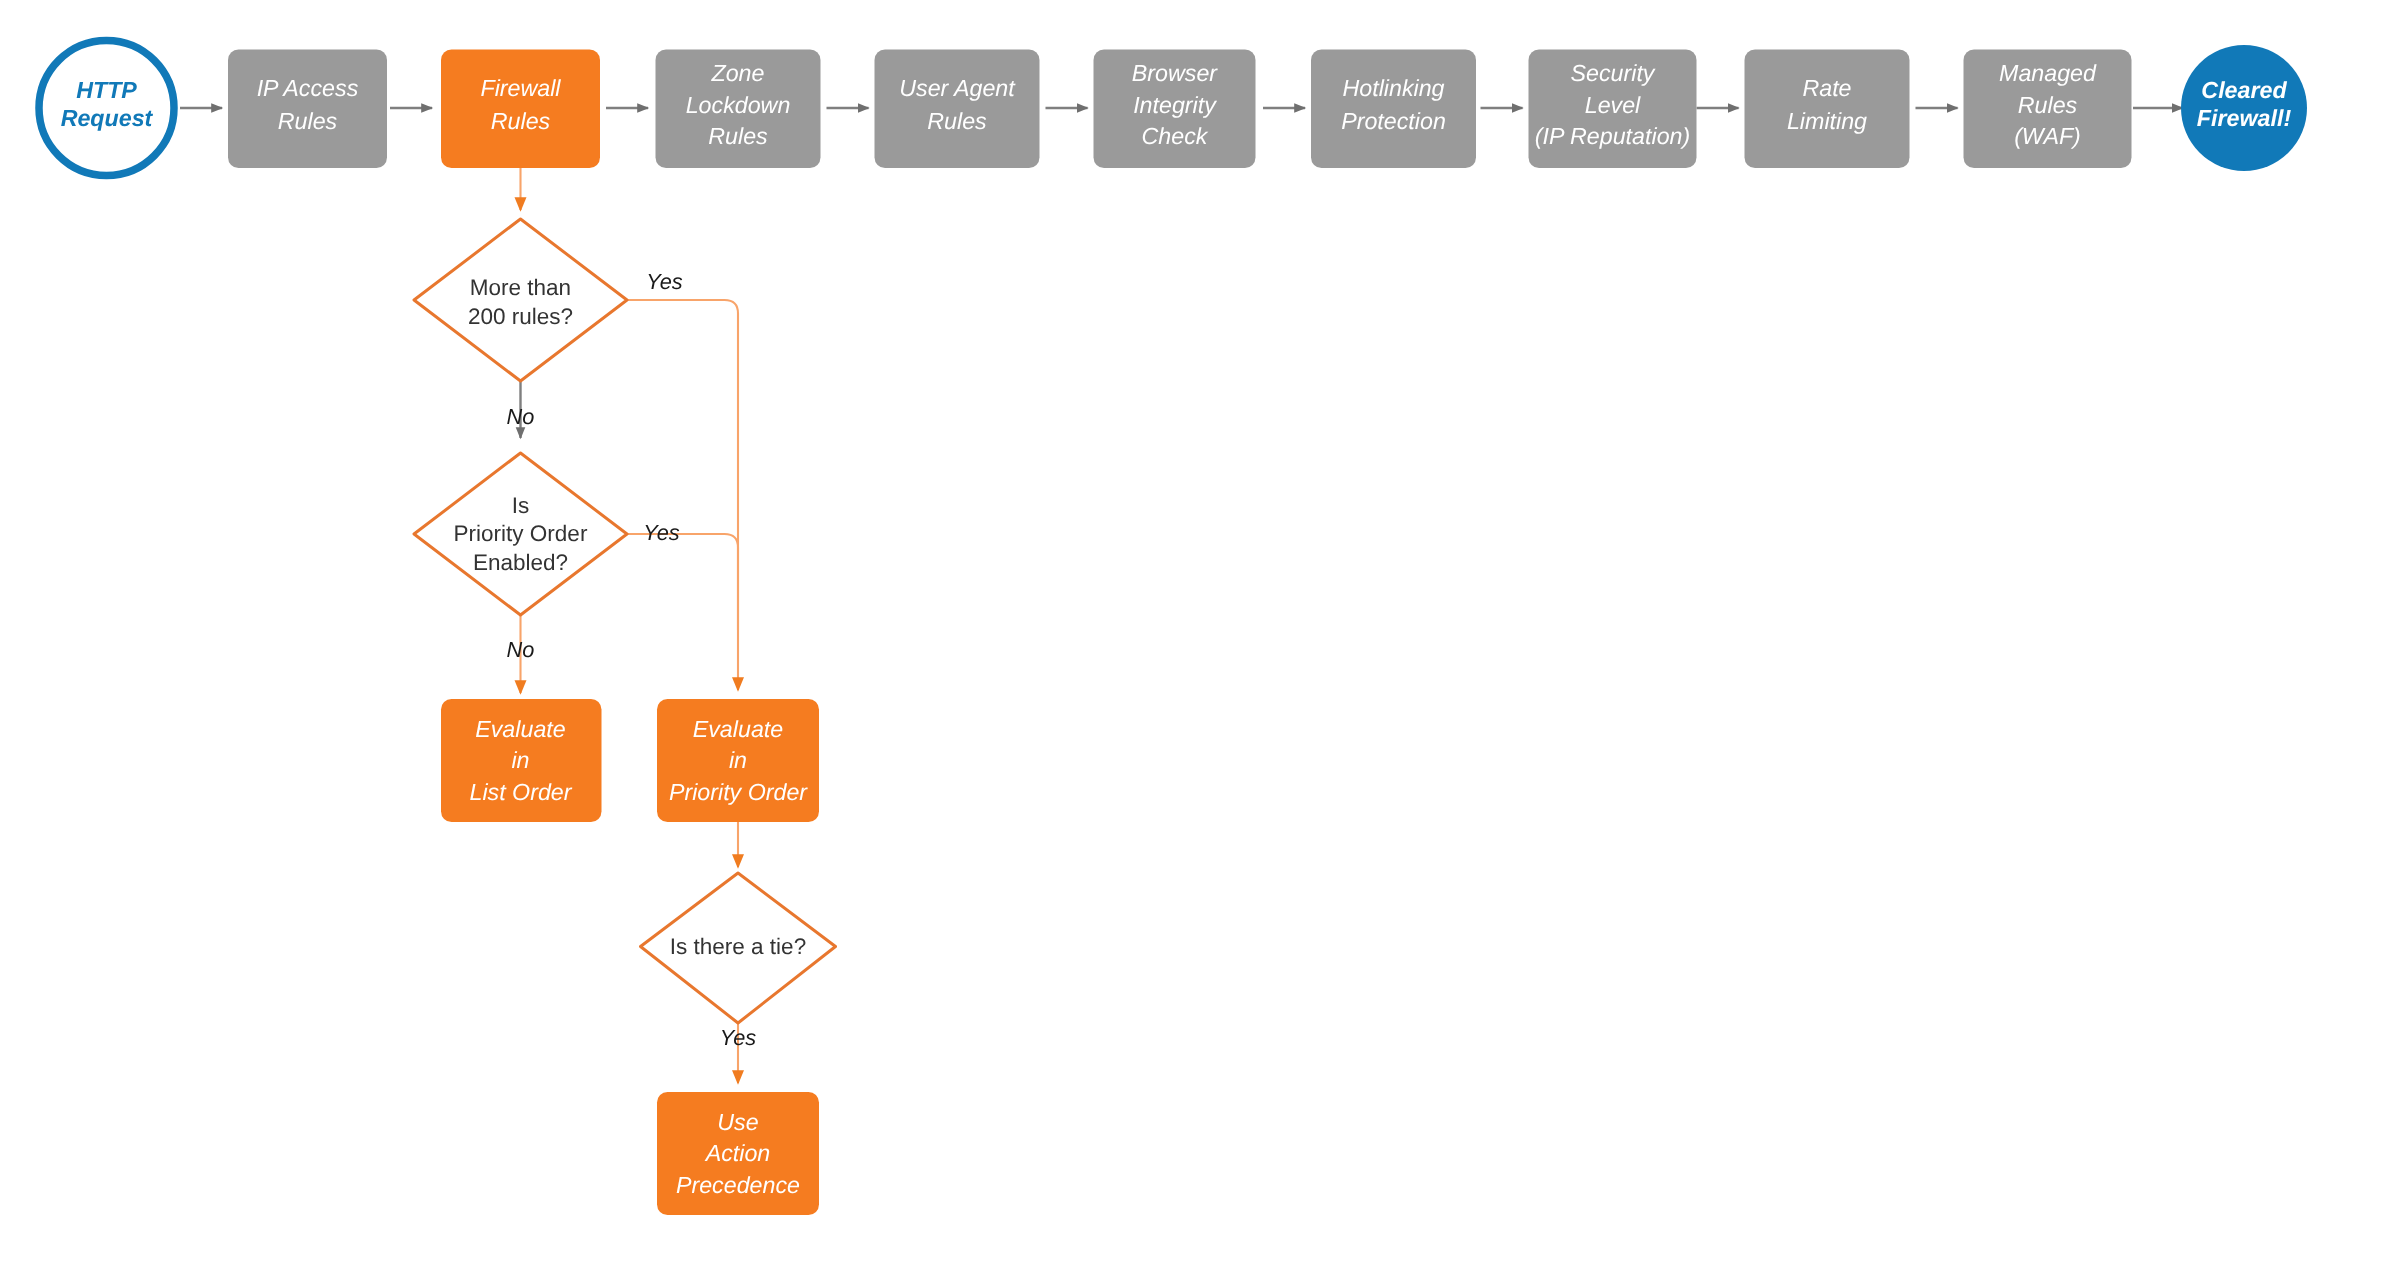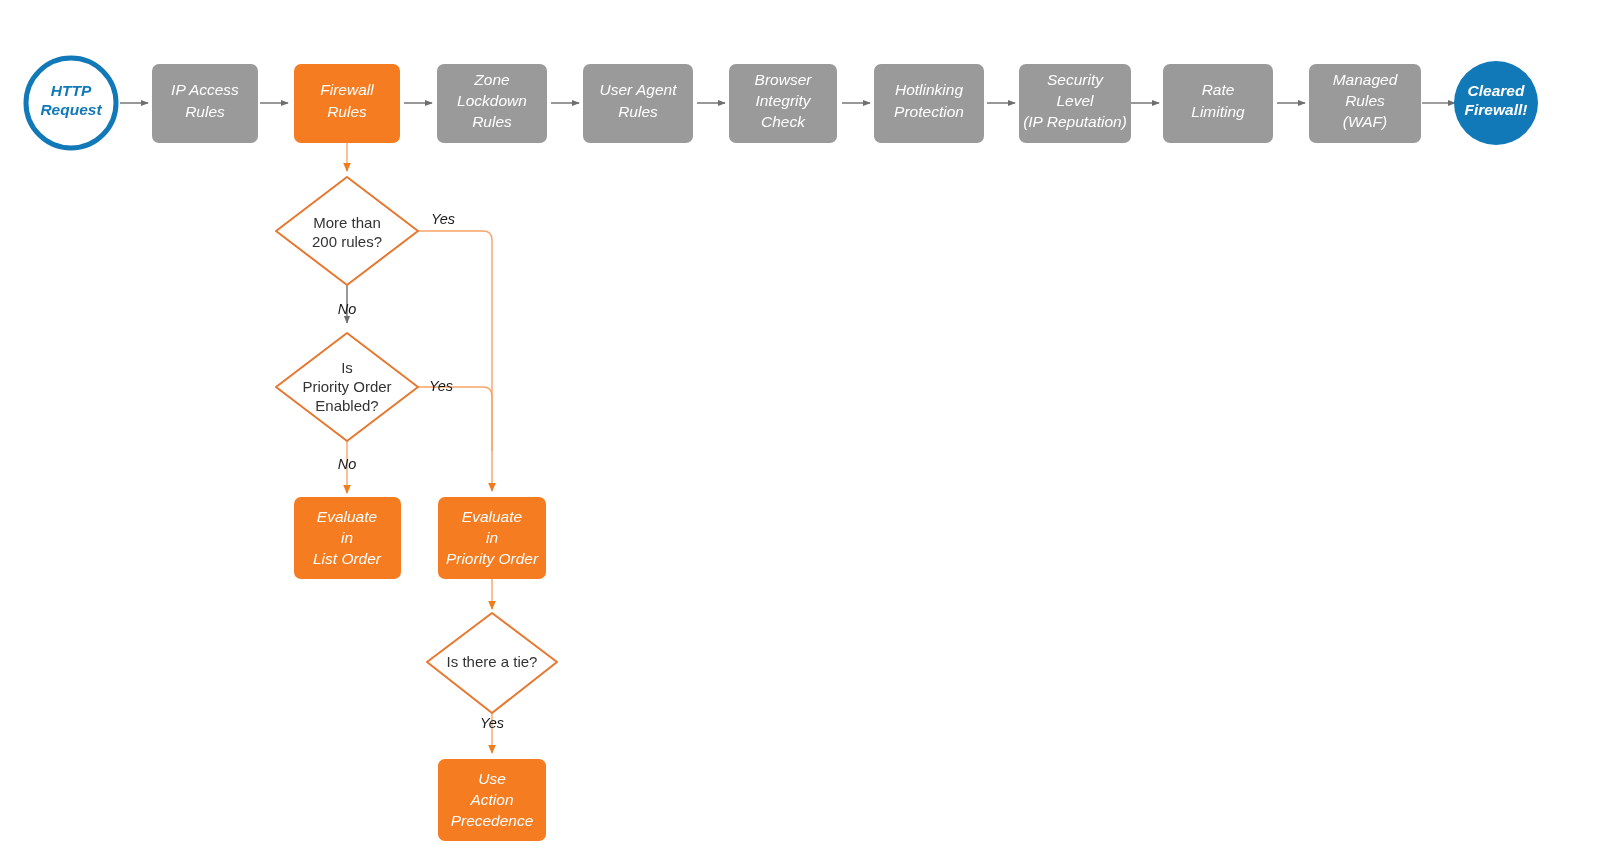--- a/index.html
+++ b/index.html
@@ -10,21 +10,20 @@
   body {
     width: 1600px;
     height: 858px;
     overflow: hidden;
     font-family: "Liberation Sans", sans-serif;
   }
   #diagram-root {
     position: relative;
     width: 1600px;
     height: 673px;
-    margin-top: 31px;
   }
   svg.flow {
     display: block;
     width: 1600px;
     height: 858px;
   }
   .node-label {
     font-family: "Liberation Sans", sans-serif;
     text-anchor: middle;
     dominant-baseline: middle;

